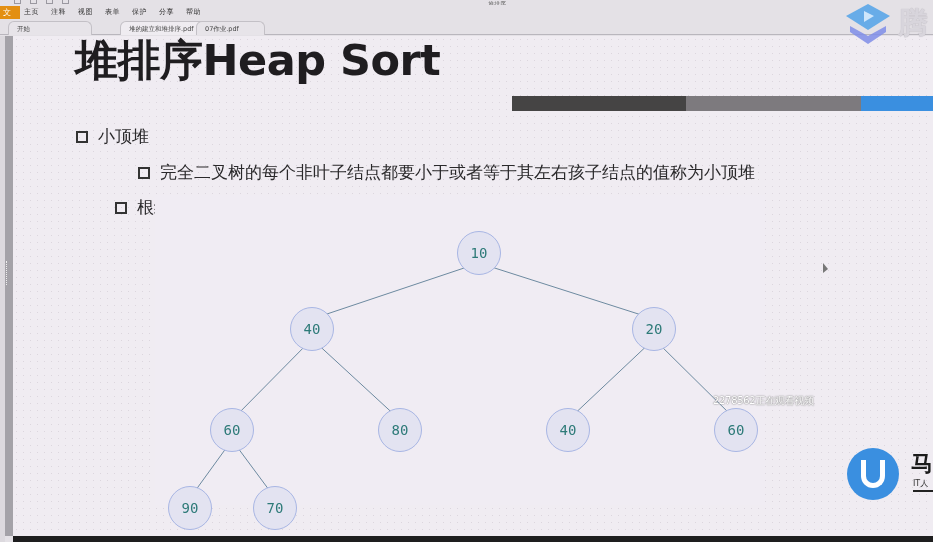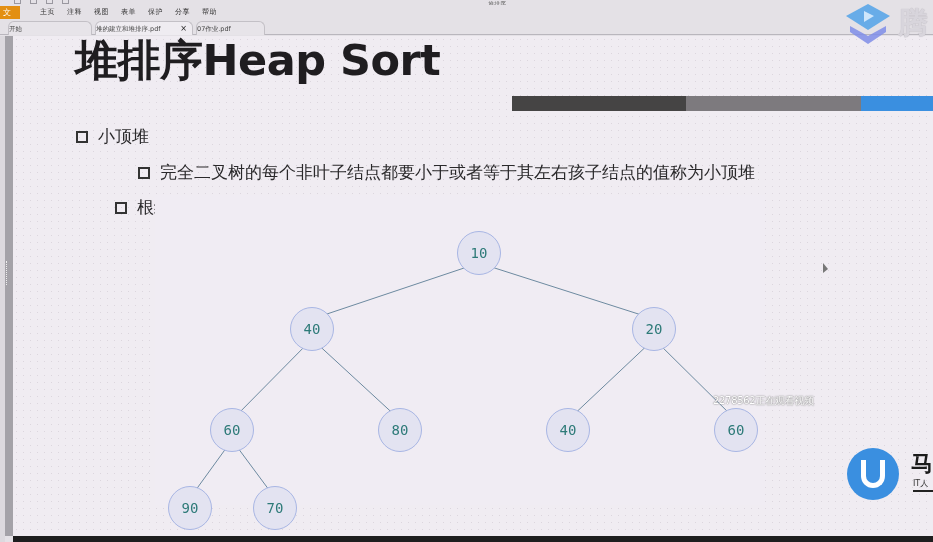--- a/index.html
+++ b/index.html
@@ -7,27 +7,27 @@
   .app { position: relative; width: 933px; height: 542px; }
 
   
   .qa { position: absolute; left: 0; top: 0; width: 933px; height: 5px; background: #e4e1e6; }
   .qa .qbtn { position: absolute; top: 0; width: 7px; height: 4px; border: 1px solid #9a98a0; border-top: none; }
 
   
   .ribbon { position: absolute; left: 0; top: 5px; width: 933px; height: 14px; background: #e4e1e6; display: flex; align-items: center; }
   .ribbon .file { background: #e38f12; color: #fff; font-size: 8px; height: 13px; line-height: 13px; padding: 0 5px 0 3px; width: 20px; }
   .ribbon .mi { font-size: 7px; color: #333; margin-left: 12px; letter-spacing: 0.5px; }
-  .ribbon .mi:first-of-type { margin-left: 20px; }
+  .ribbon .mi:first-of-type { margin-left: 4px; }
   .doc-title { position: absolute; left: 482px; top: 0; font-size: 6px; color: #666; }
 
   
   .tabs { position: absolute; left: 0; top: 20px; width: 933px; height: 15px; background: #e4e1e6; border-bottom: 1px solid #b9b6bd; }
-  .tab { position: absolute; top: 1px; height: 14px; font-size: 6.5px; color: #444; line-height: 14px; border: 1px solid #c3c0c6; border-bottom: none; border-radius: 6px 6px 0 0; background: #e7e4e9; }
-  .tab.active { background: #efecf1; }
+  .tab { position: absolute; top: 1px; height: 14px; font-size: 6.5px; color: #444; line-height: 14px; padding-left: 8px; border: 1px solid #c3c0c6; border-bottom: none; border-radius: 6px 6px 0 0; background: #e7e4e9; }
+  .tab.active { background: #efecf1; margin-left: 25px; }
   .tab .x { position: absolute; right: 5px; top: 0; font-size: 8px; color: #222; }
 
   
   .gutter-a { position: absolute; left: 0; top: 36px; width: 5px; height: 506px; background: #dcd9de; }
   .gutter-b { position: absolute; left: 5px; top: 36px; width: 8px; height: 500px; background: #a4a2a8; }
   .gutter-b .grip { position: absolute; left: 1px; top: 225px; width: 3px; height: 24px; border-left: 1px dotted #eee; }
 
   
   .slide { position: absolute; left: 13px; top: 36px; width: 920px; height: 500px;
     background-color: #f0ecf2;

